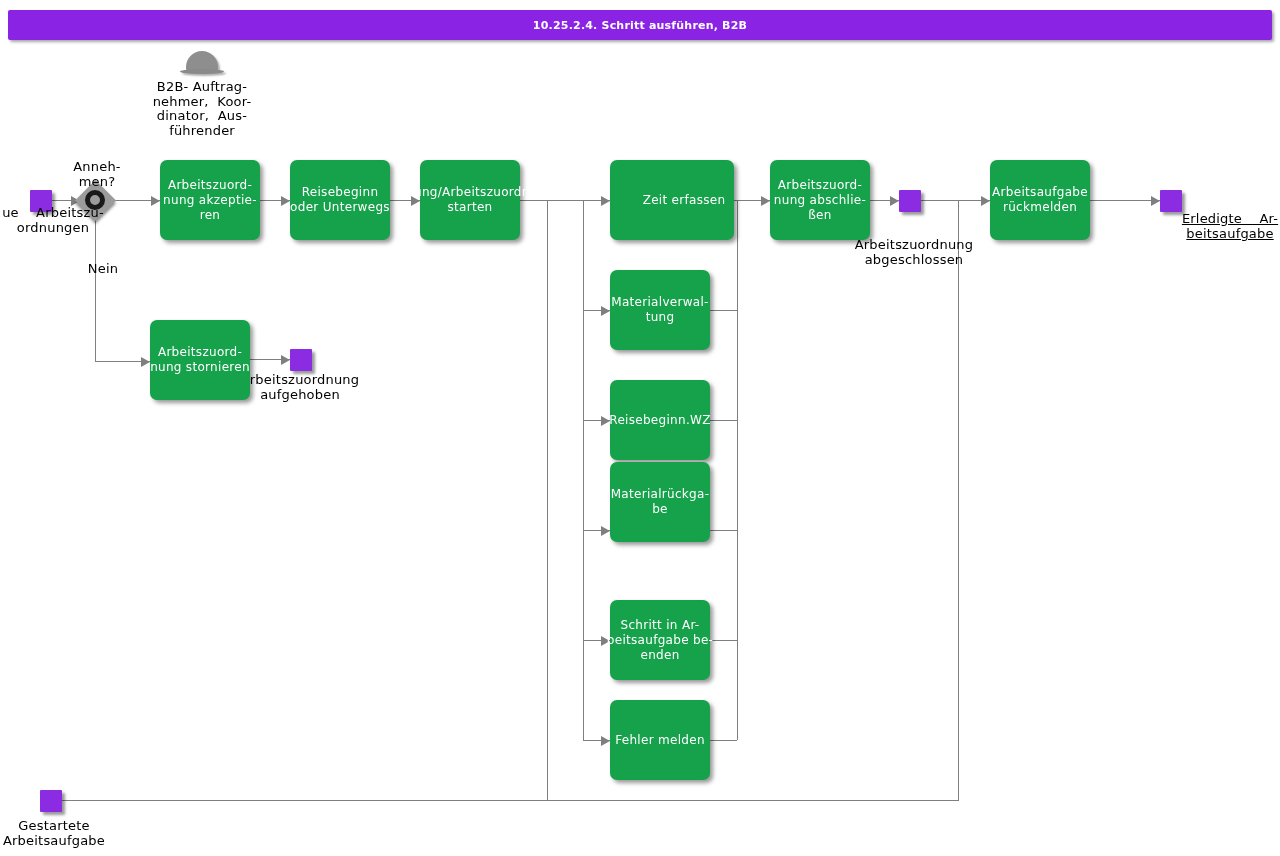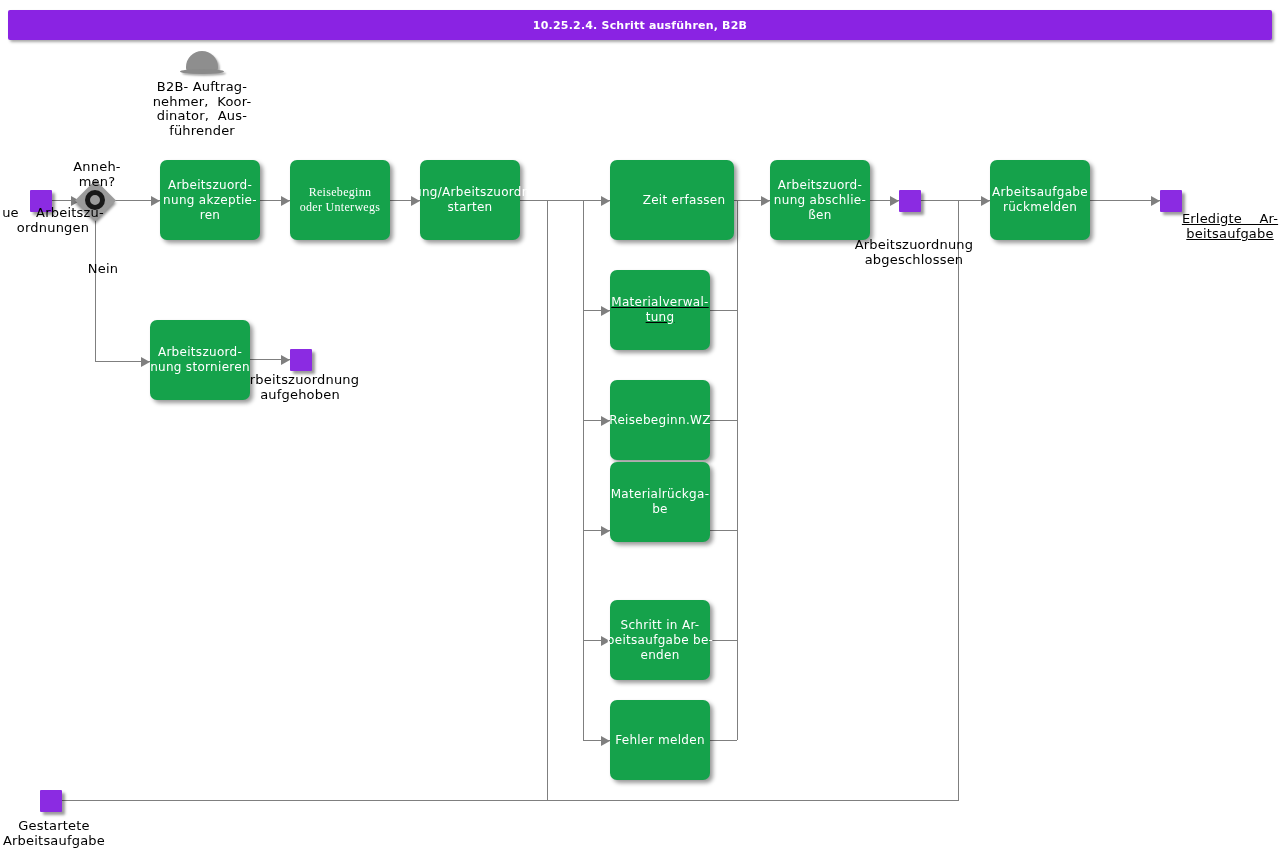--- a/index.html
+++ b/index.html
@@ -126,21 +126,21 @@
 
   <div class="event" style="left:40px;top:790px;"></div>
   <div class="lbl" style="left:-6px;top:819px;width:120px;">Gestartete
 Arbeitsaufgabe</div>
 
   <div class="task" style="left:160px;top:160px;">
     <span class="task-label">Arbeitszuord-
 nung akzeptie-
 ren</span>
   </div>
-  <div class="task" style="left:290px;top:160px;font-family:Liberation Serif, serif;">
+  <div class="task" style="left:290px;top:160px;">
     <span class="task-label">Reisebeginn
 oder Unterwegs</span>
   </div>
   <div class="task" style="left:420px;top:160px;">
     <span class="task-label">lung/Arbeitszuordn
 starten</span>
   </div>
   <div class="task" style="left:610px;top:160px;padding-left:24px;">
     <span class="task-label">Zeit erfassen</span>
   </div>
@@ -152,21 +152,21 @@
   <div class="task" style="left:990px;top:160px;">
     <span class="task-label">Arbeitsaufgabe
 rückmelden</span>
   </div>
 
   <div class="task" style="left:150px;top:320px;">
     <span class="task-label">Arbeitszuord-
 nung stornieren</span>
   </div>
 
-  <div class="task" style="left:610px;top:270px;text-decoration:underline;">
+  <div class="task" style="left:610px;top:270px;">
     <span class="task-label">Materialverwal-
 tung</span>
   </div>
   <div class="task" style="left:610px;top:380px;">
     <span class="task-label">Reisebeginn.WZ</span>
   </div>
   <div class="task" style="left:610px;top:462px;">
     <span class="task-label">Materialrückga-
 be</span>
   </div>

